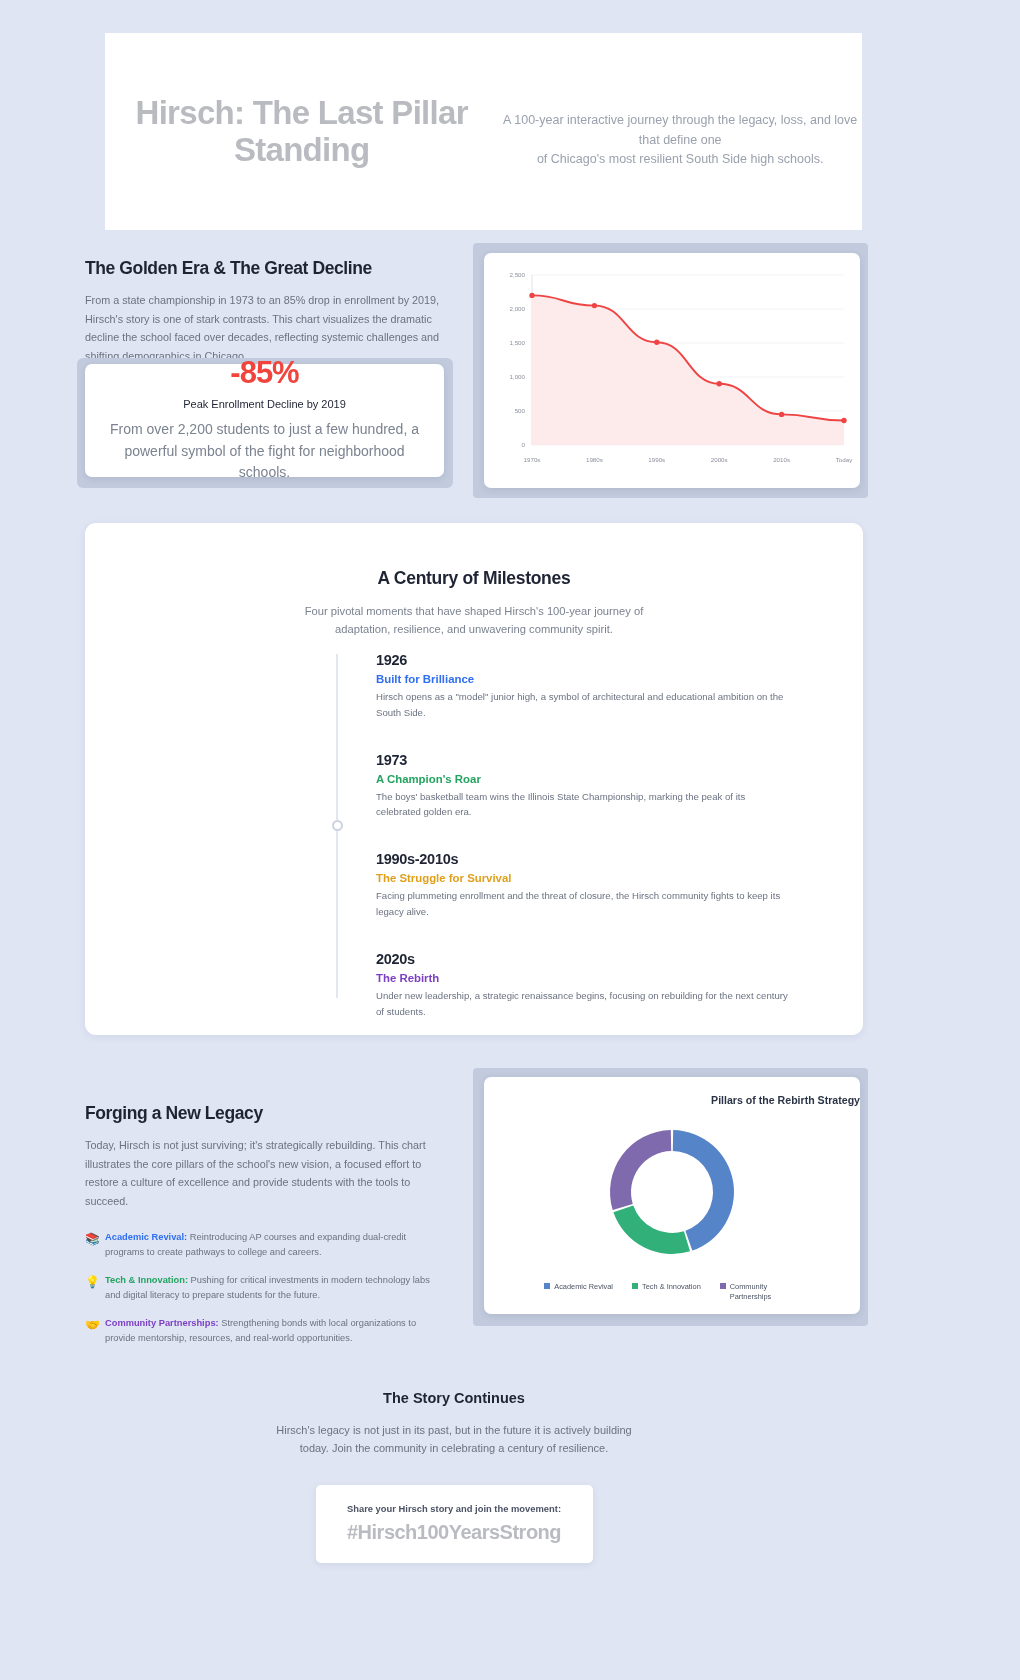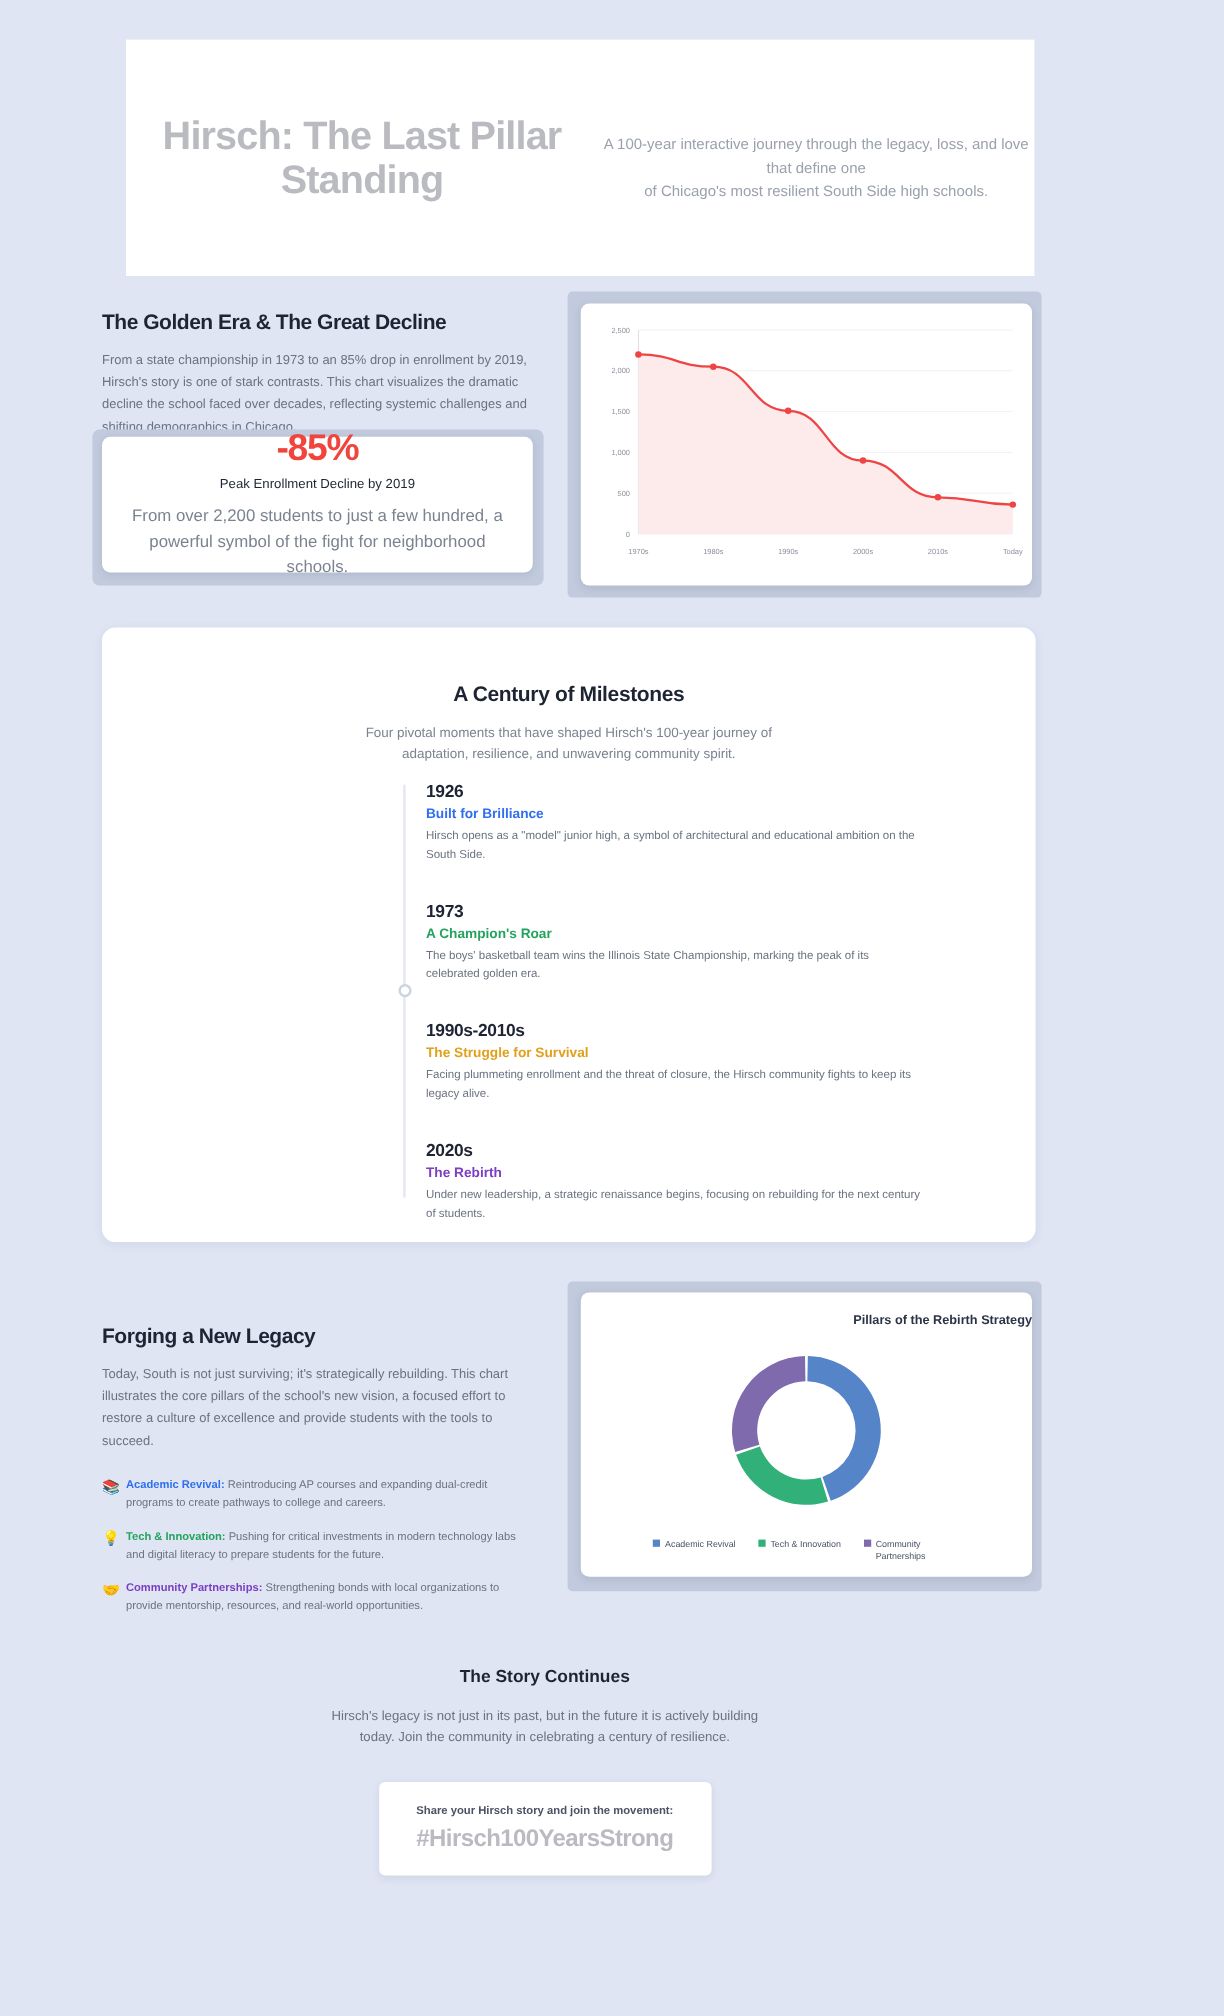--- a/index.html
+++ b/index.html
@@ -103,21 +103,21 @@
   }
   .tl-line {
     position: absolute; left: 0; top: 2px; width: 2px;
     height: 344px; background: #e3e7ef;
   }
   .tl-dot {
     position: absolute; left: -4.5px; top: 168px;
     width: 11px; height: 11px; border-radius: 50%;
     background: #fff; border: 2px solid #ccd4e2;
   }
-  .tl-item { position: relative; padding-left: 19px; margin-bottom: 31px; }
+  .tl-item { position: relative; padding-left: 40px; margin-bottom: 31px; }
   .tl-year {
     font-size: 14.5px; font-weight: 700; color: #1e2433; letter-spacing: -0.3px;
   }
   .tl-head { margin-top: 5px; font-size: 11.4px; font-weight: 700; }
   .tl-desc {
     margin-top: 4px; font-size: 9.6px; color: #6b7280; line-height: 1.65;
     max-width: 415px;
   }
 
   
@@ -261,21 +261,21 @@
       <div class="tl-item">
         <div class="tl-year">2020s</div>
         <div class="tl-head" id="tlh3" style="color: rgb(124, 63, 196);">The Rebirth</div>
         <div class="tl-desc">Under new leadership, a strategic renaissance begins, focusing on rebuilding for the next century of students.</div>
       </div>
     </div>
   </section>
 
   <div class="sec3-left">
     <h2 class="h2">Forging a New Legacy</h2>
-    <p class="body-txt">Today, South is not just surviving; it's strategically rebuilding. This chart illustrates the core pillars of the school's new vision, a focused effort to restore a culture of excellence and provide students with the tools to succeed.</p>
+    <p class="body-txt">Today, Hirsch is not just surviving; it's strategically rebuilding. This chart illustrates the core pillars of the school's new vision, a focused effort to restore a culture of excellence and provide students with the tools to succeed.</p>
 
     <div class="pill-list">
       <div class="pill-row">
         <span class="pill-emoji">📚</span>
         <span class="pill-text"><span class="pill-name" id="pn0" style="color: rgb(47, 110, 240);">Academic Revival:</span><span> Reintroducing AP courses and expanding dual-credit programs to create pathways to college and careers.</span></span>
       </div>
       <div class="pill-row">
         <span class="pill-emoji">💡</span>
         <span class="pill-text"><span class="pill-name" id="pn1" style="color: rgb(35, 163, 95);">Tech &amp; Innovation:</span><span> Pushing for critical investments in modern technology labs and digital literacy to prepare students for the future.</span></span>
       </div>

